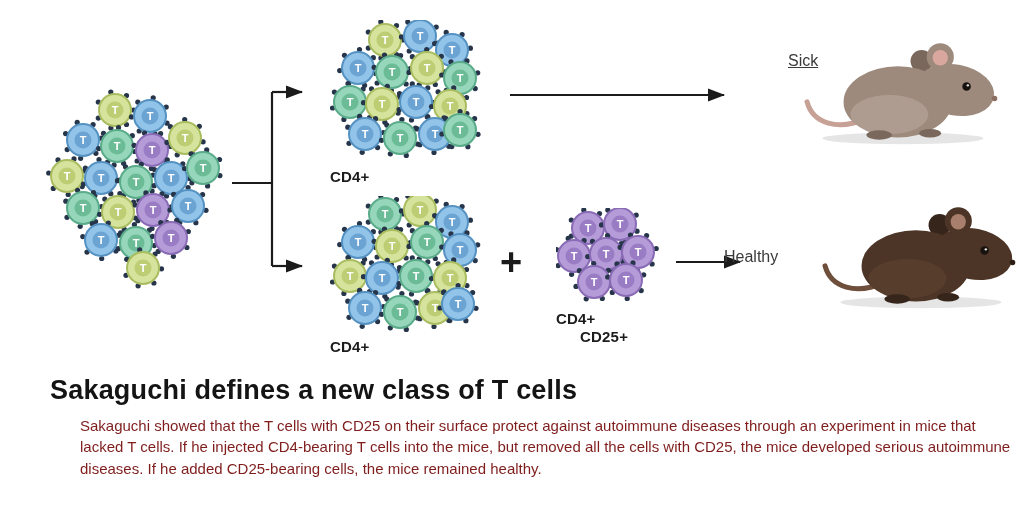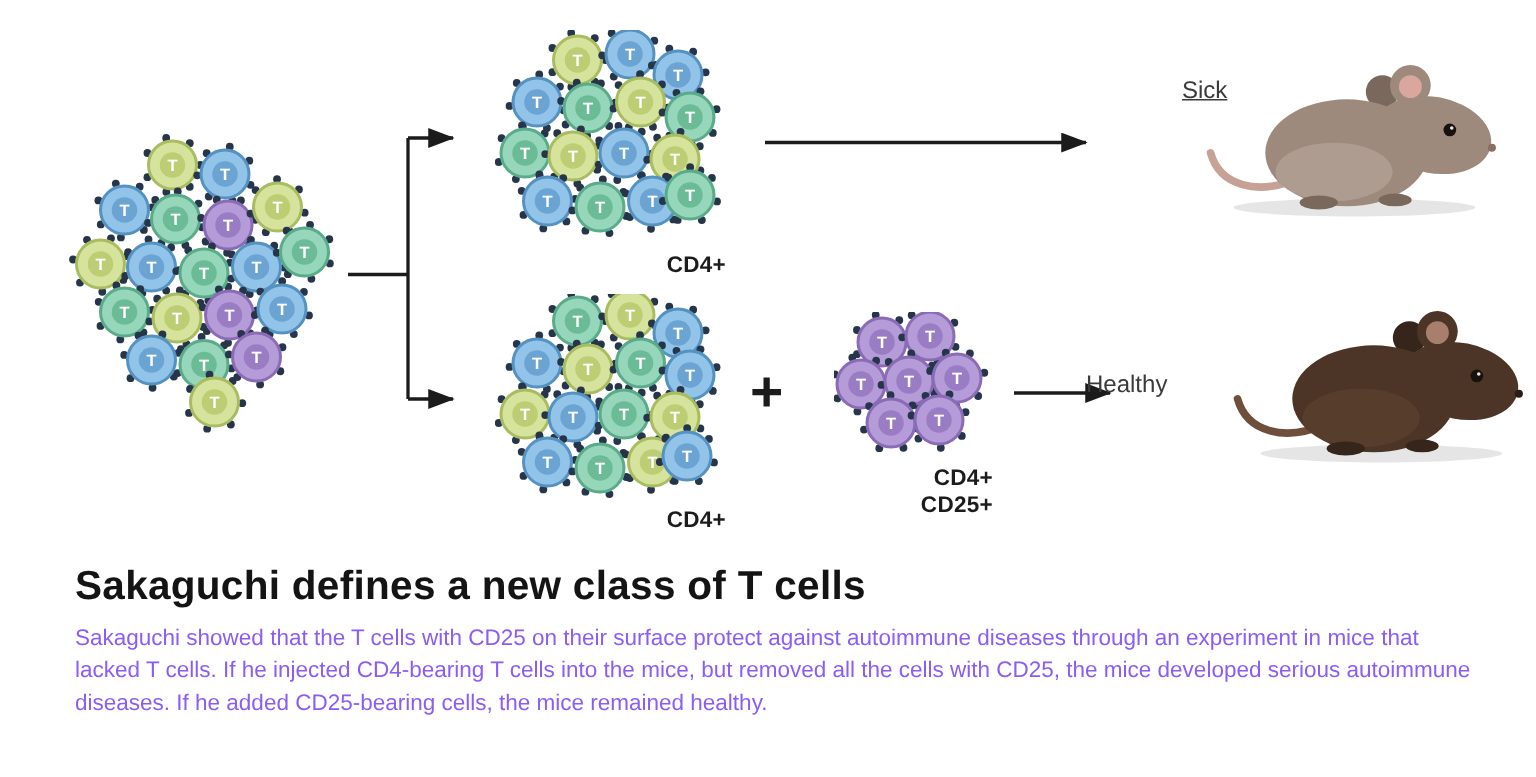--- a/index.html
+++ b/index.html
@@ -3,32 +3,32 @@
 <meta charset="utf-8">
 <style>
   html,body{margin:0;padding:0;background:#fff;}
   .stage{
     position:relative;width:1024px;height:518px;background:#ffffff;
     font-family:"Liberation Sans",sans-serif;overflow:hidden;
   }
   .abs{position:absolute;}
   .cluster{line-height:0;}
   .cell-label{
-    font-weight:700;font-size:15px;color:#1c1c1c;text-align:right;letter-spacing:.2px;
+    font-weight:700;font-size:15px;color:#1c1c1c;text-align:left;letter-spacing:.2px;
   }
   .plus-sign{
     font-size:38px;font-weight:700;color:#1b1b1b;line-height:1;
   }
   .mouse-label{font-size:16px;color:#3a3a3a;}
   .mouse{line-height:0;}
   .caption-title{
     font-size:27px;font-weight:700;color:#141414;letter-spacing:.2px;
   }
   .caption-body{
-    font-size:15px;color:#8b5cf6;line-height:1.42;width:935px;
+    font-size:15px;color:#7f1d1d;line-height:1.42;width:935px;margin-left:30px;
   }
   svg{display:block;}
 </style>
 </head>
 <body>
 
 <div class="stage">
 
   <svg class="abs" style="left:0;top:0;" width="1024" height="370" viewBox="0 0 1024 370">
     <defs>
@@ -733,21 +733,21 @@
           <circle cx="87.7" cy="66.8" r="2.6" fill="#26354a"></circle>
           <circle cx="85.2" cy="82.6" r="2.6" fill="#26354a"></circle>
           <circle cx="71.2" cy="90.5" r="2.6" fill="#26354a"></circle>
           <circle cx="70" cy="72" r="16" fill="#b59cd8" stroke="#8a6cb6" stroke-width="2"></circle>
           <circle cx="70" cy="72" r="8.5" fill="#9a7cc4"></circle>
           <text x="70" y="76" text-anchor="middle" font-size="11" font-weight="bold" fill="#ffffff" font-family="&quot;Liberation Sans&quot;, sans-serif">T</text>
         </g>
       </svg>
     </div>
   <div class="abs cell-label" style="left:556px;top:310px;width:106px;">CD4+</div>
-  <div class="abs cell-label" style="left:556px;top:328px;width:106px;">CD25+</div>
+  <div class="abs cell-label" style="left:580px;top:328px;width:106px;">CD25+</div>
 
   <div class="abs mouse-label" style="left:788px;top:52px;text-decoration:underline;">Sick</div>
   <div class="abs mouse" style="left:800px;top:34px;width:205px;height:112px;">
   <svg viewBox="0 0 235 132" width="100%" height="100%">
     <ellipse cx="118" cy="123" rx="95" ry="7" fill="#000" opacity="0.10"></ellipse>
     <path d="M74 100 C 42 114, 12 106, 5 80" stroke="#c7a196" stroke-width="6" fill="none" stroke-linecap="round"></path>
     <circle cx="140" cy="32" r="13" fill="#7a685c"></circle>
     <ellipse cx="112" cy="80" rx="64" ry="42" fill="#9d8a7d"></ellipse>
     <ellipse cx="102" cy="95" rx="46" ry="23" fill="#cbbeb3" opacity="0.35"></ellipse>
     <ellipse cx="180" cy="66" rx="46" ry="30" fill="#9d8a7d" transform="rotate(11 180 66)"></ellipse>

